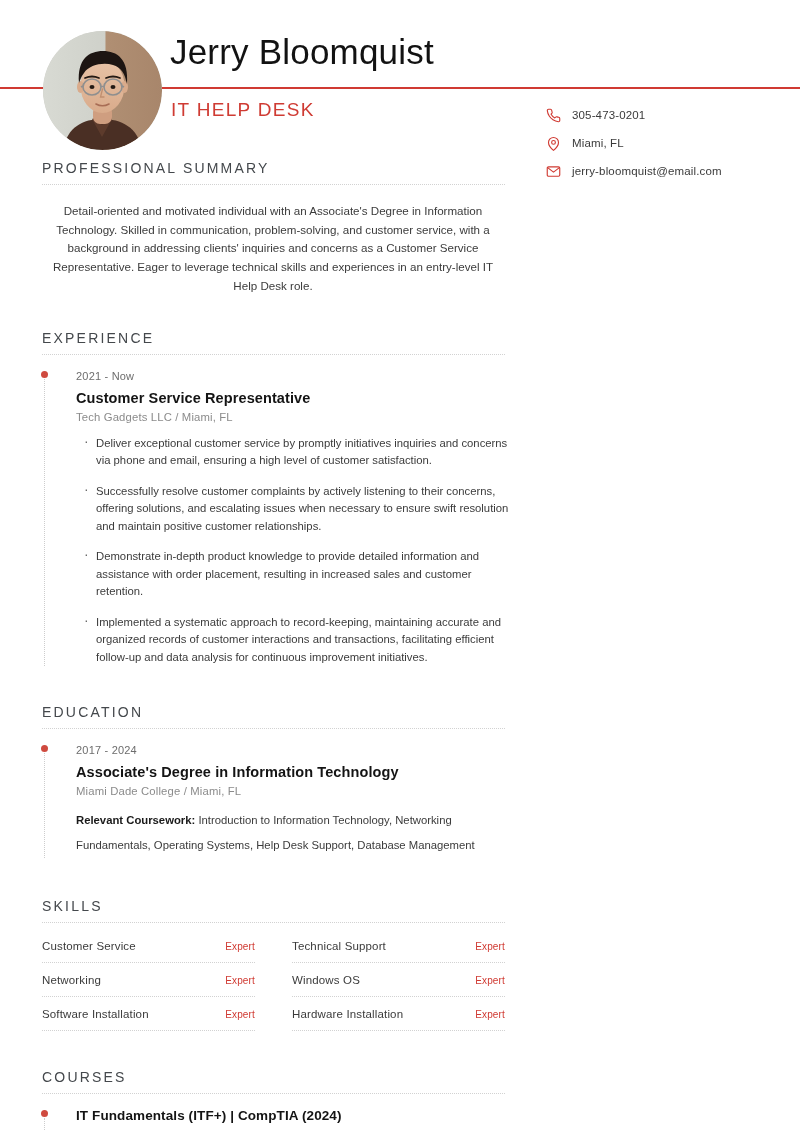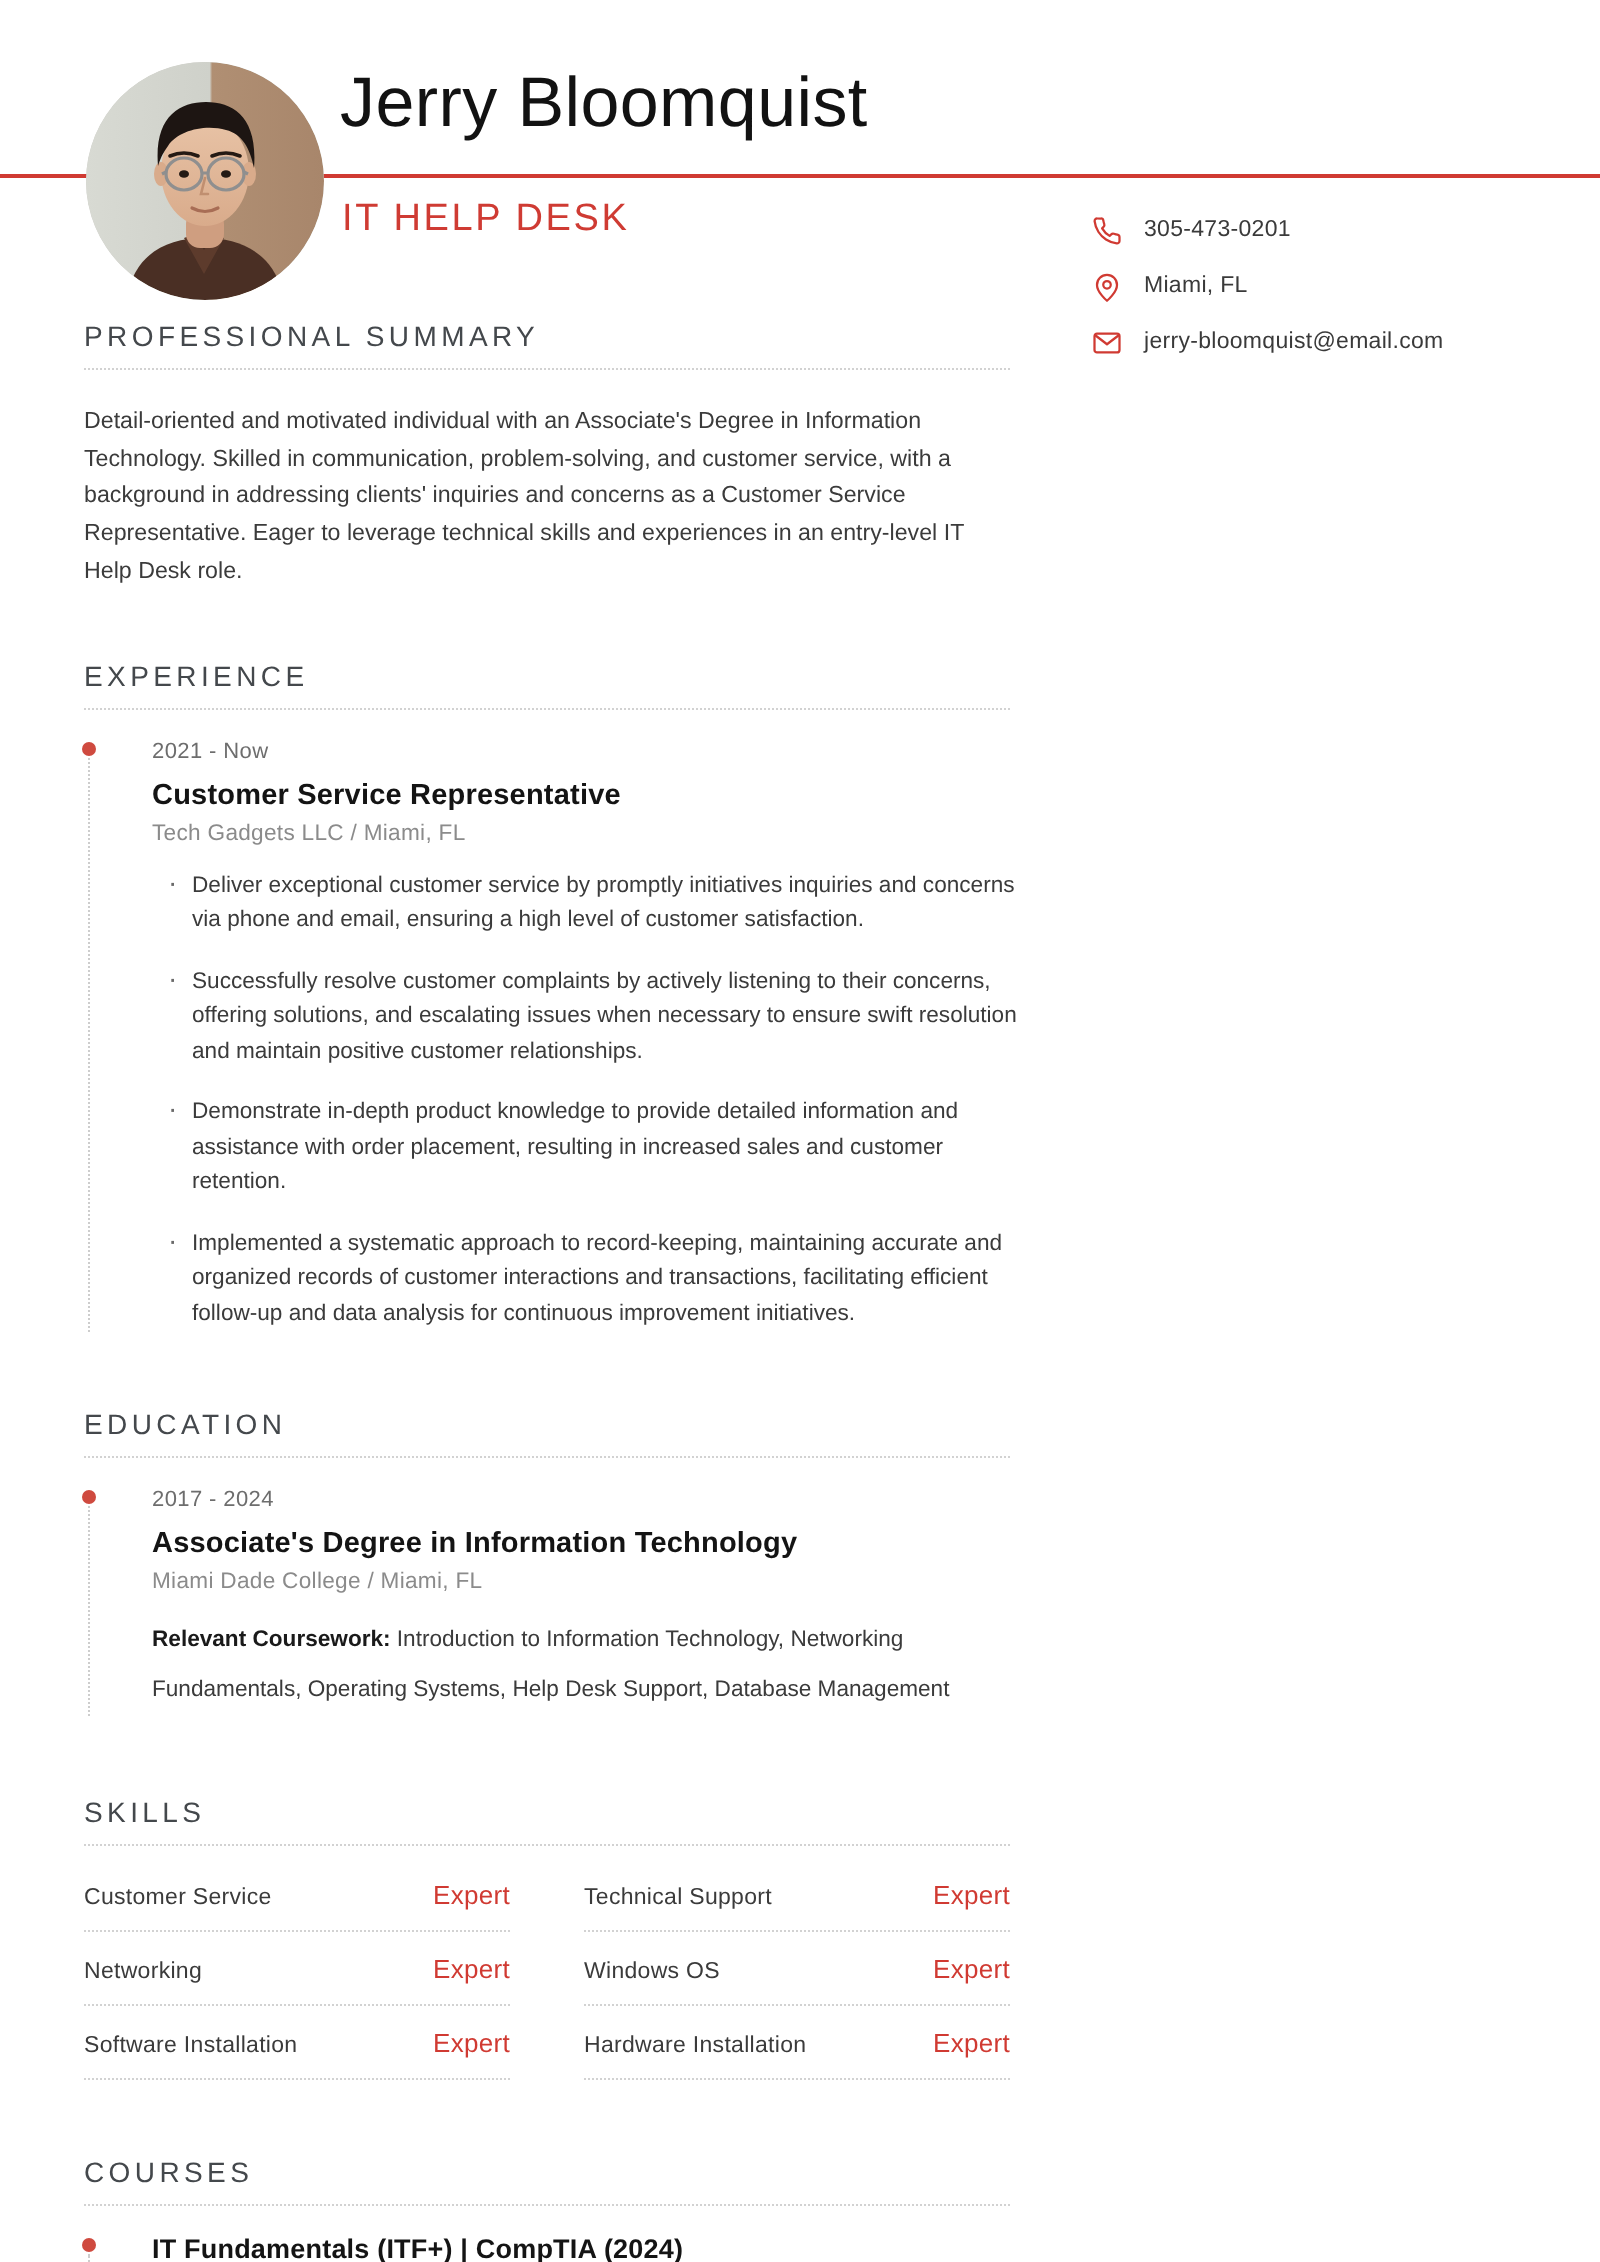--- a/index.html
+++ b/index.html
@@ -124,20 +124,21 @@
     width: 463px;
   }
 
   
   .summary {
     font-size: 11.6px;
     line-height: 18.7px;
     color: #3b3b3b;
     padding-top: 17px;
     width: 462px;
+    text-align: center;
   }
 
   
   .tl {
     position: relative;
     padding-left: 34px;
     padding-top: 14px;
   }
   .tl-line {
     position: absolute;
@@ -223,21 +224,21 @@
     justify-content: space-between;
     border-bottom: 1px dotted #d2d2d2;
     padding: 11px 0 10px 0;
   }
   .skill-name {
     font-size: 11.5px;
     color: #3b3b3b;
     letter-spacing: 0.15px;
   }
   .skill-level {
-    font-size: 13px;
+    font-size: 10px;
     color: #d03a32;
     letter-spacing: 0.15px;
   }
 
   
   .course-title {
     font-size: 13.5px;
     font-weight: bold;
     color: #141414;
     letter-spacing: 0.1px;

